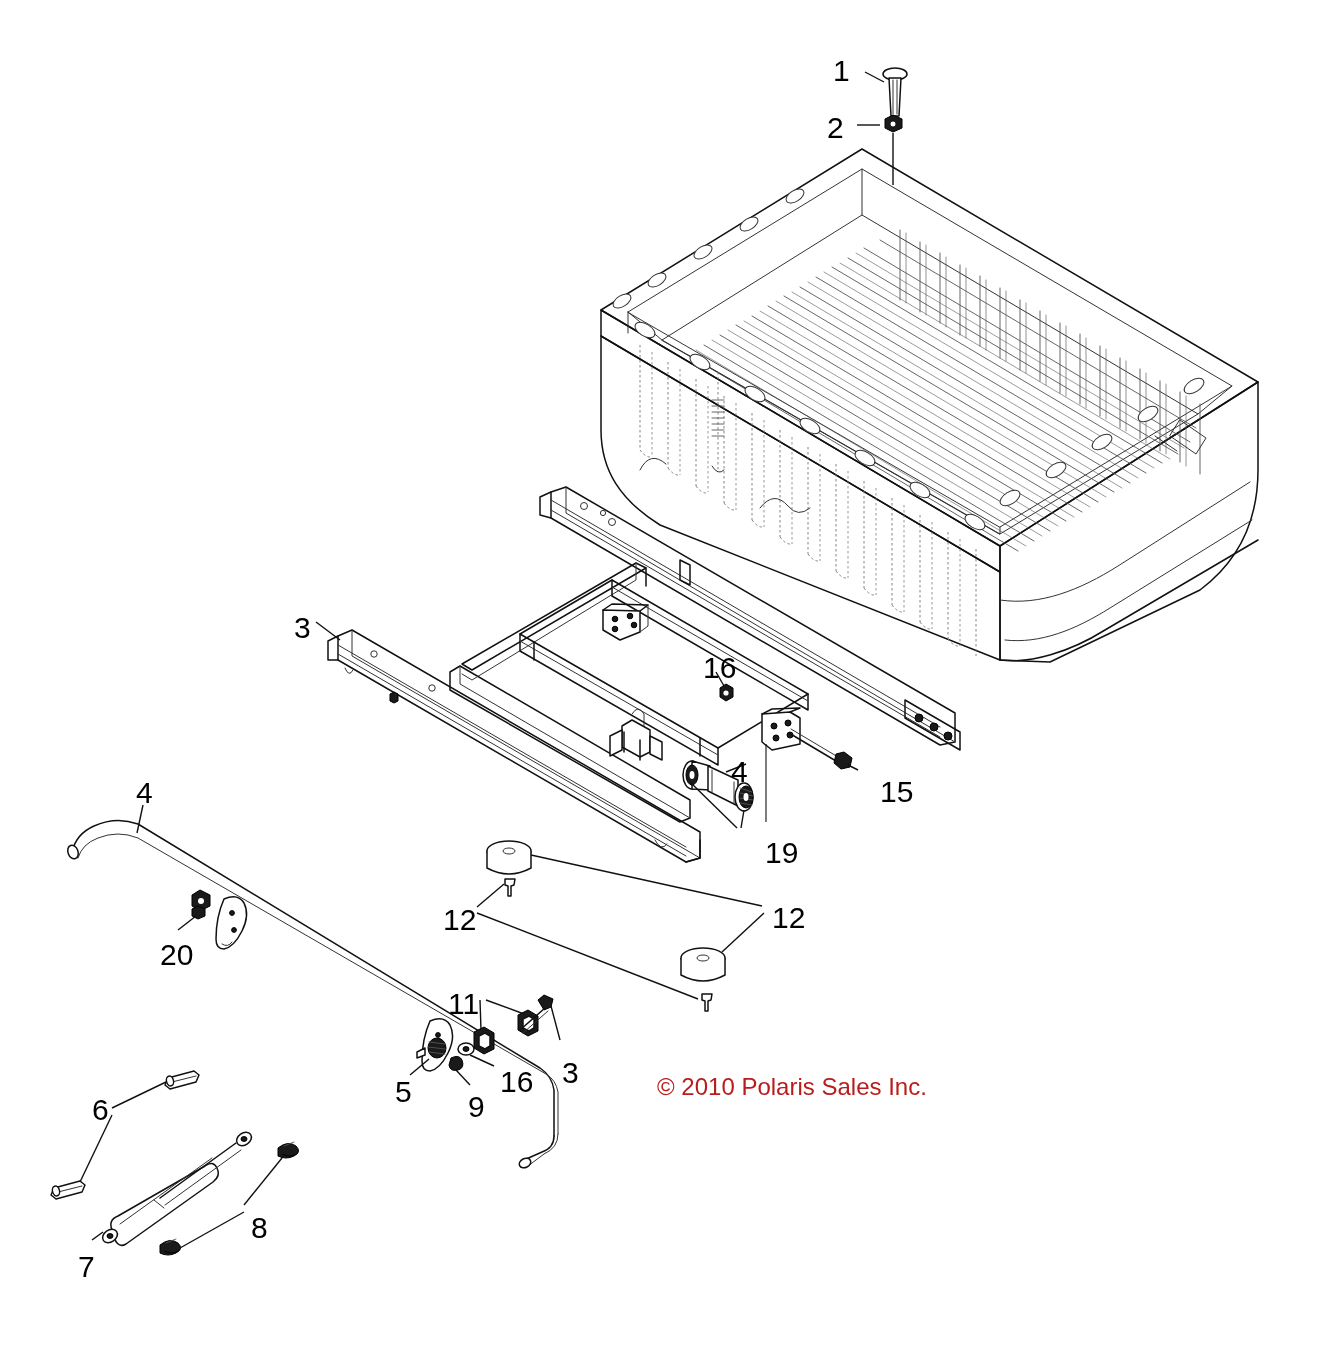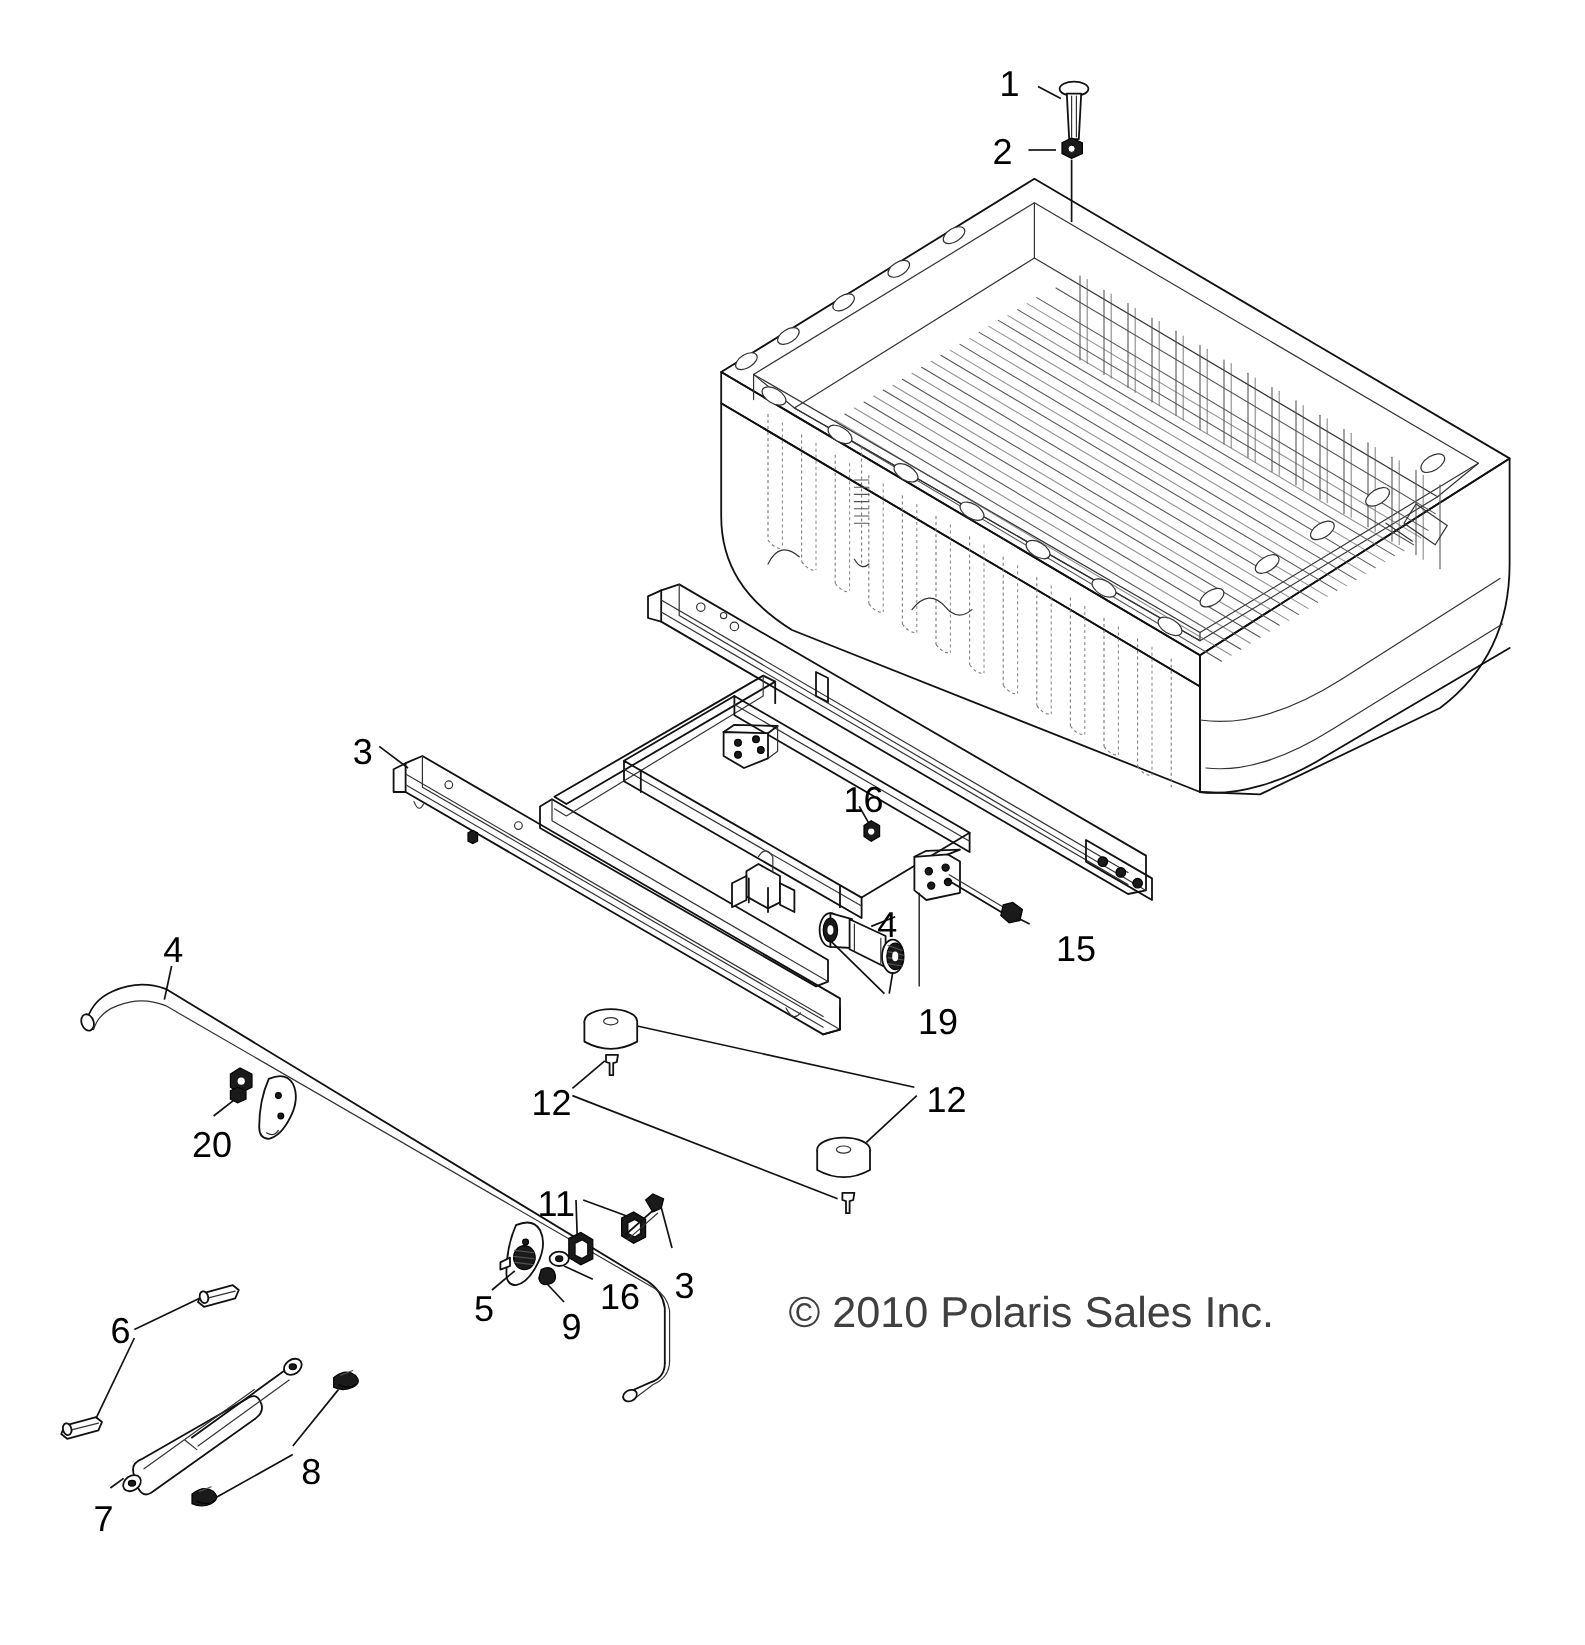--- a/index.html
+++ b/index.html
@@ -5,21 +5,21 @@
 <style>
   html,body{margin:0;padding:0;background:#ffffff;}
   body{width:1321px;height:1371px;position:relative;overflow:hidden;
        font-family:"Liberation Sans",sans-serif;color:#000;}
   #stage{position:absolute;inset:0;width:1321px;height:1371px;}
   svg#art{position:absolute;left:0;top:0;width:1321px;height:1371px;}
   .callout{position:absolute;font-family:"Liberation Sans",sans-serif;
            font-size:30px;line-height:30px;color:#000;white-space:nowrap;
            letter-spacing:0px;}
   .copyright{position:absolute;font-family:"Liberation Sans",sans-serif;
-             font-size:36px;color:#404040;white-space:nowrap;}
+             font-size:24px;color:#b91c1c;white-space:nowrap;}
 </style>
 </head>
 <body>
 
 <div id="stage">
 
 <svg id="art" viewBox="0 0 1321 1371">
   <defs>
     <style>
       .ln{fill:none;stroke:#111;stroke-width:1.5;stroke-linecap:round;stroke-linejoin:round;}

